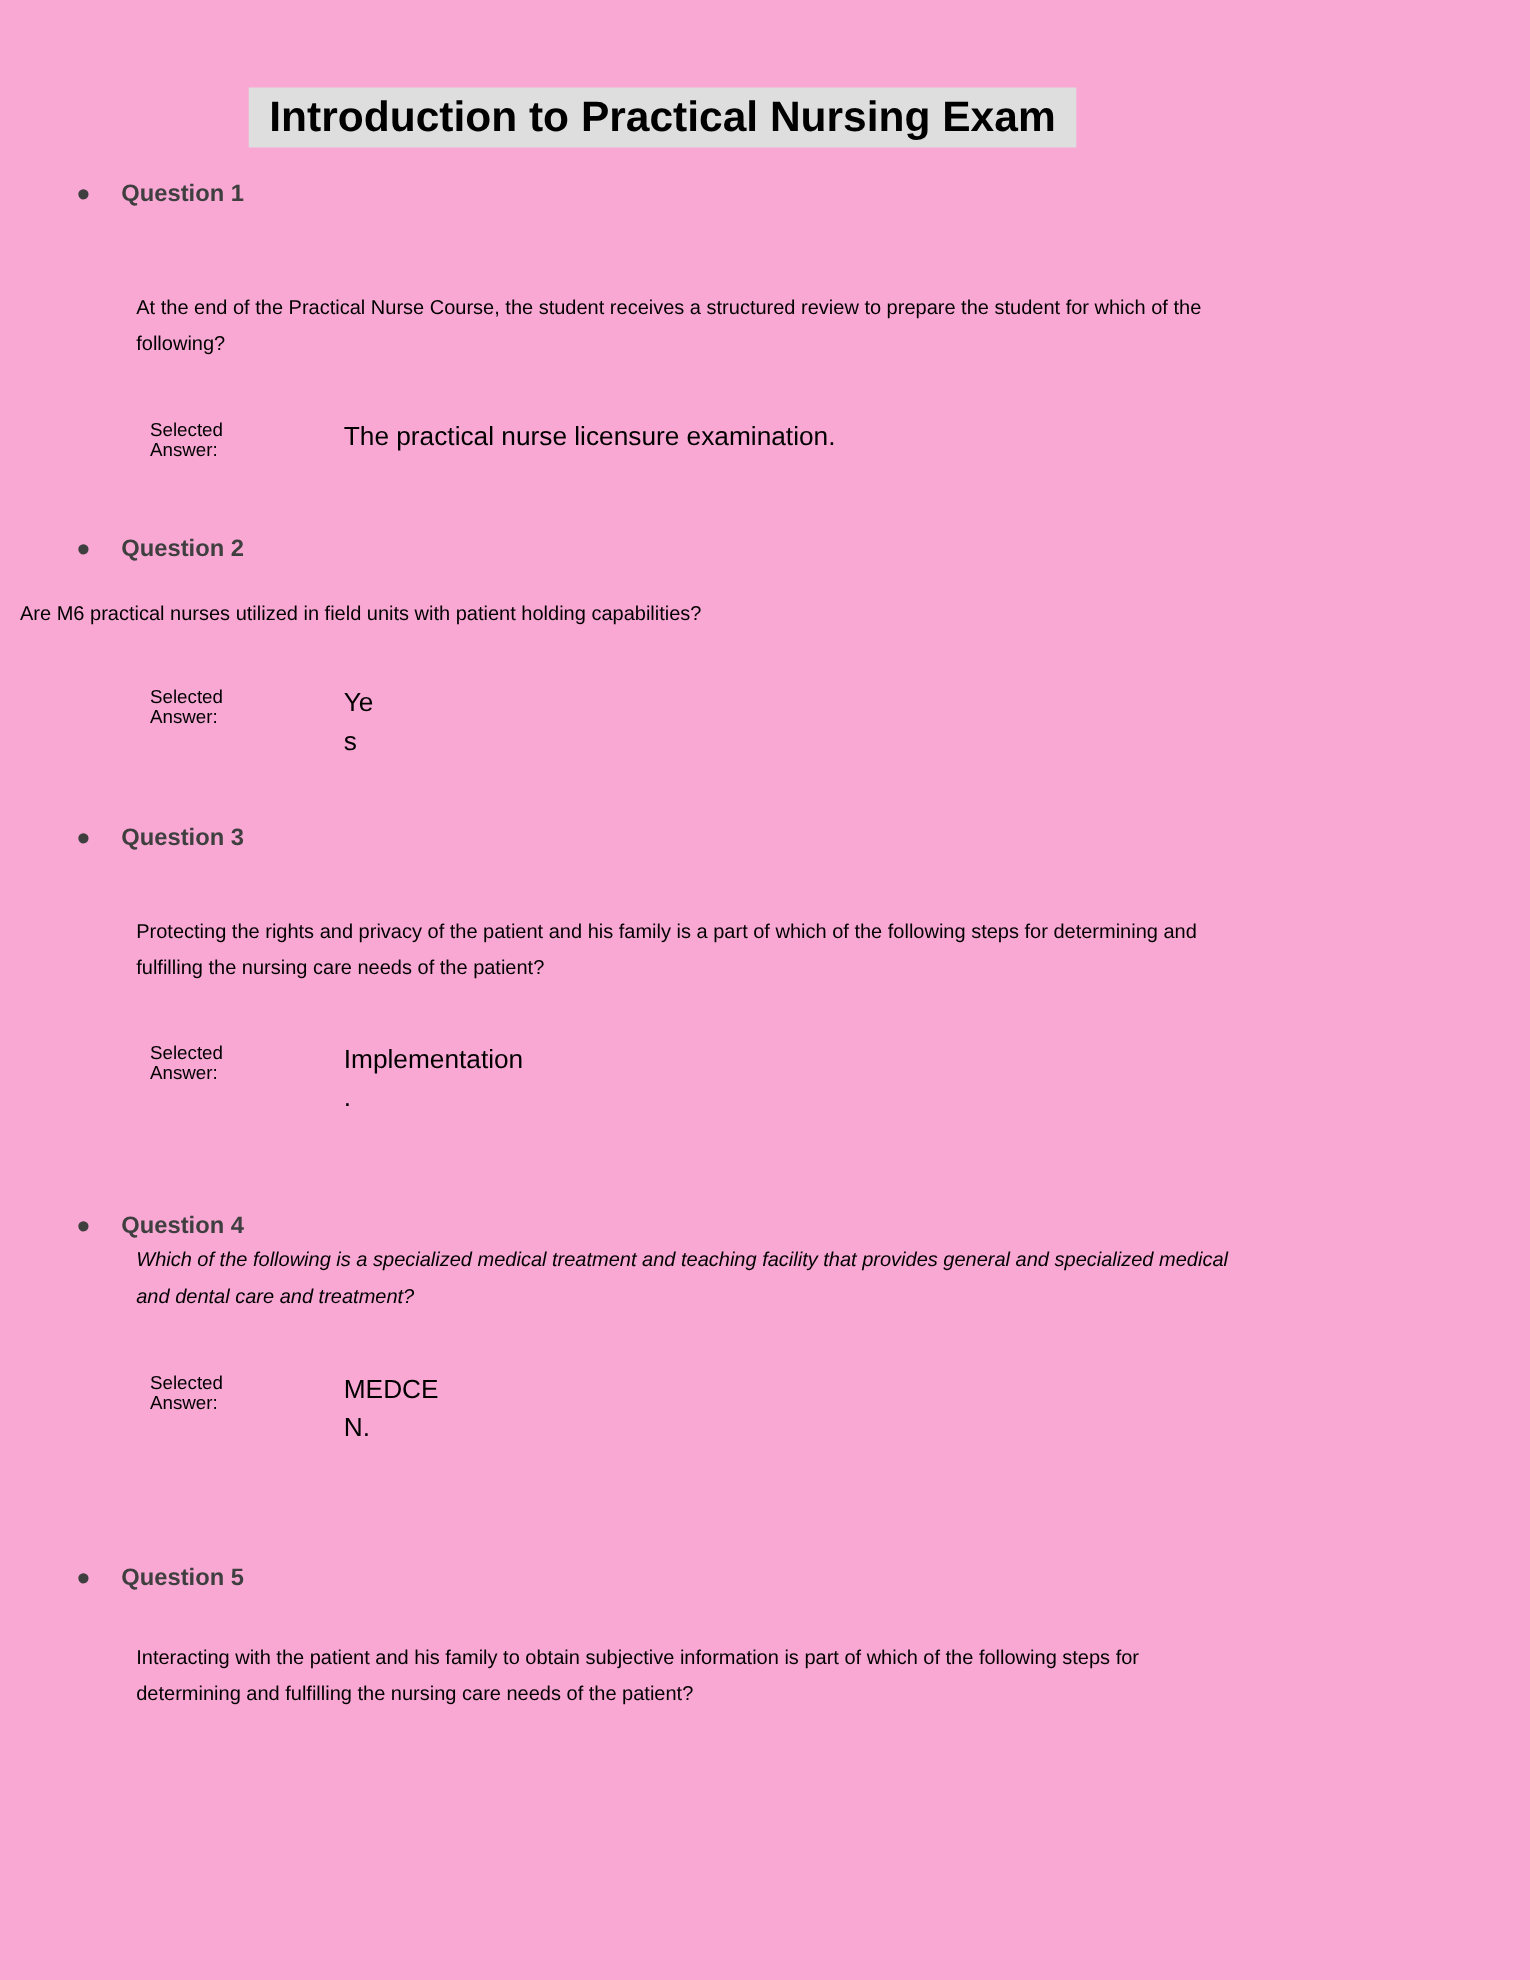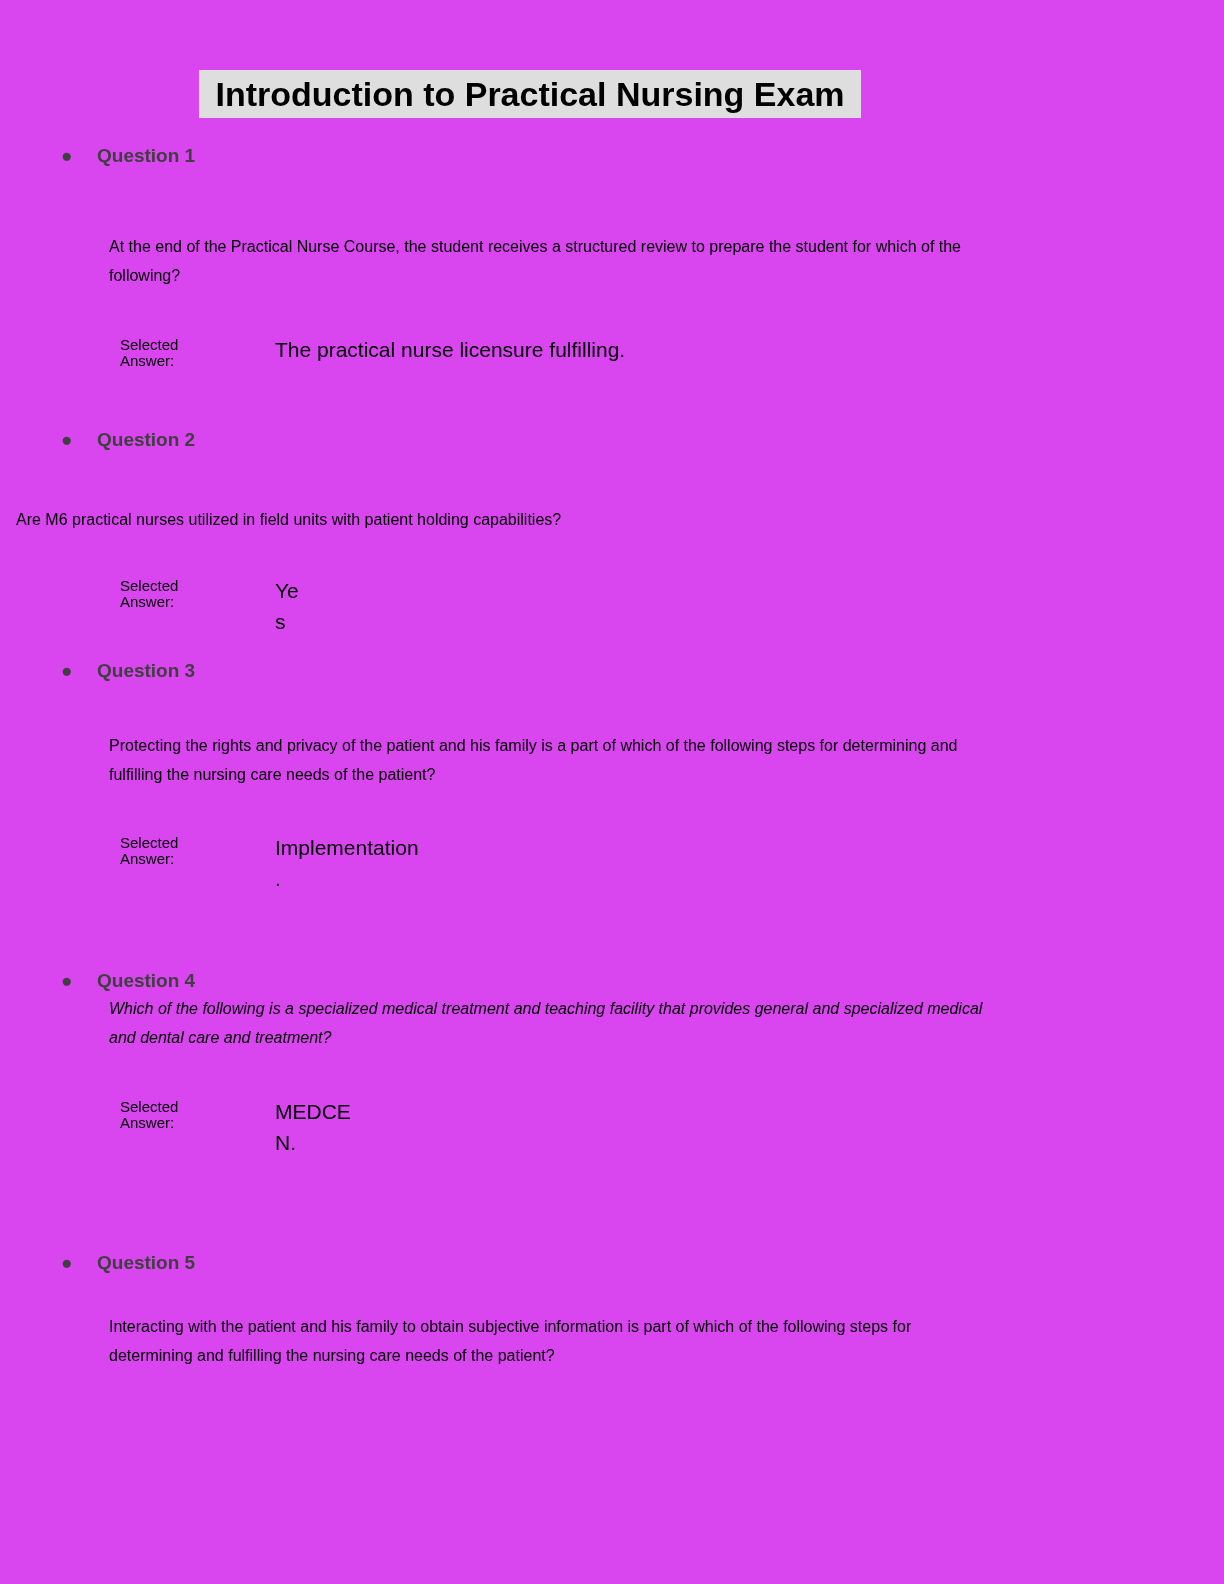--- a/index.html
+++ b/index.html
@@ -13,21 +13,21 @@
     position: relative;
     font-family: "Liberation Sans", sans-serif;
     color: #000000;
     overflow: hidden;
   }
 
   .page {
     position: relative;
     width: 1224px;
     height: 1584px;
-    background: #d946ef;
+    background: #f9a8d4;
   }
 
   
   .doc-title-wrap {
     position: absolute;
     left: 144px;
     top: 70px;
     width: 772px;
     text-align: center;
   }
@@ -108,30 +108,30 @@
 
   <div class="question-block" style="top:143px;">
     <div class="q-heading">
       <span class="q-bullet">●</span>
       <span>Question 1</span>
     </div>
     <div class="q-text" style="margin-top:63px;">At the end of the Practical Nurse Course, the student receives a structured review to prepare the student for which of the following?</div>
     <div class="answer-row" style="margin-top:44px;">
       <div class="answer-label" style="white-space:pre-line;">Selected
 Answer:</div>
-      <div class="answer-value">The practical nurse licensure fulfilling.</div>
+      <div class="answer-value">The practical nurse licensure examination.</div>
     </div>
   </div>
 
   <div class="question-block" style="top:427px;">
     <div class="q-heading">
       <span class="q-bullet">●</span>
       <span>Question 2</span>
     </div>
-    <div class="q-text" style="margin-top:52px;padding-left:16px;">Are M6 practical nurses utilized in field units with patient holding capabilities?</div>
+    <div class="q-text" style="margin-top:24px;padding-left:16px;">Are M6 practical nurses utilized in field units with patient holding capabilities?</div>
     <div class="answer-row" style="margin-top:41px;">
       <div class="answer-label" style="white-space:pre-line;">Selected
 Answer:</div>
       <div class="answer-value">Ye
 s</div>
     </div>
   </div>
 
   <div class="question-block" style="top:658px;">
     <div class="q-heading">

